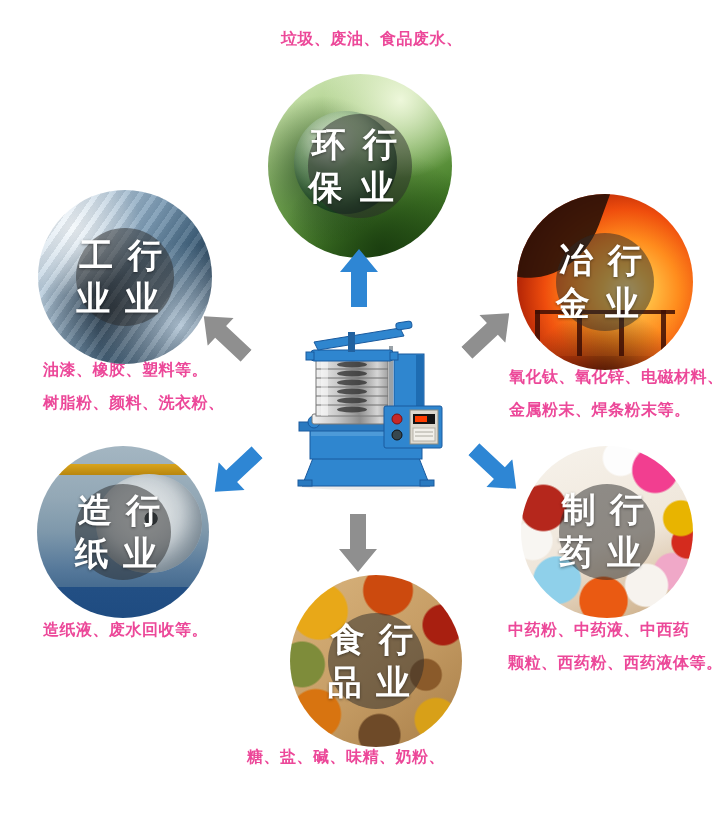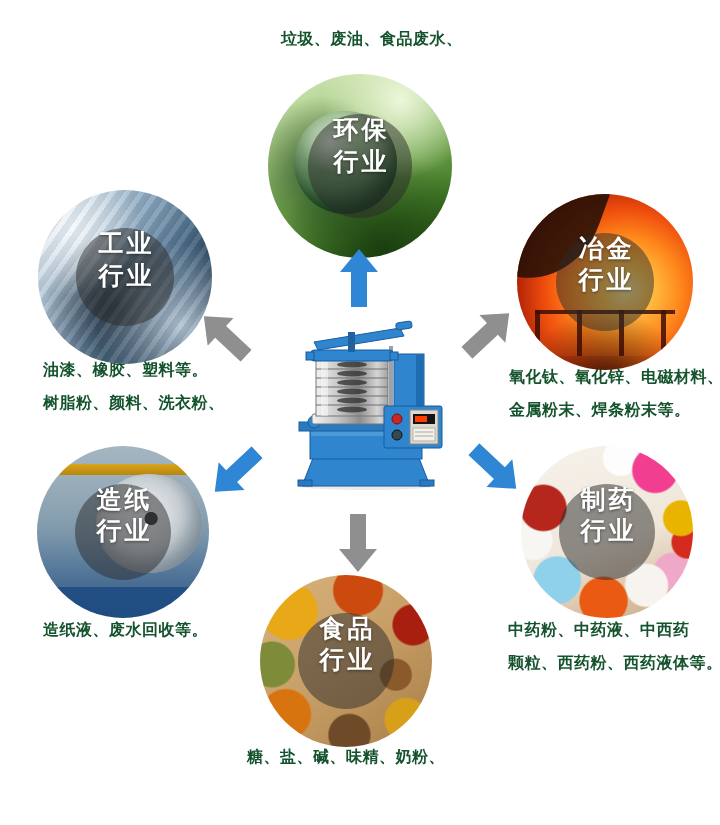--- a/index.html
+++ b/index.html
@@ -2,37 +2,37 @@
 <html><head>
 <meta charset="utf-8">
 <style>
   html,body{margin:0;padding:0;background:#fff;}
   .canvas{
     position:relative;width:720px;height:825px;background:#ffffff;overflow:hidden;
     font-family:"Liberation Sans",sans-serif;
   }
   
   .desc{
-    position:absolute;font-size:16px;font-weight:700;color:#14532d;
+    position:absolute;font-size:16px;font-weight:700;color:#ec4899;
     line-height:33px;white-space:nowrap;letter-spacing:0.5px;
   }
   .desc-env{left:281px;top:22px;}
   .desc-ind{left:43px;top:353px;}
   .desc-met{left:509px;top:360px;}
   .desc-pap{left:43px;top:613px;}
   .desc-pha{left:508px;top:613px;}
   .desc-food{left:247px;top:740px;width:230px;text-align:left;}
   
   .circle{position:absolute;border-radius:50%;overflow:hidden;}
   .circle::before,.circle::after{content:"";position:absolute;}
   .label-disc{
     position:absolute;left:22%;top:22%;width:56%;height:56%;border-radius:50%;
     background:rgba(42,42,42,0.50);
-    display:flex;flex-direction:column;align-items:center;justify-content:flex-start;
-    color:#fff;font-size:25px;font-weight:700;line-height:1.25;letter-spacing:3px;
+    display:flex;flex-direction:row;align-items:center;justify-content:space-between;
+    color:#fff;font-size:34px;font-weight:700;line-height:1.25;letter-spacing:3px;
     text-shadow:0 1px 3px rgba(0,0,0,.45);z-index:3;
   }
   .label-disc span{display:block;text-indent:3px;}
   .c-env{left:268px;top:74px;width:184px;height:184px;
     background:
       radial-gradient(circle at 72% 14%, rgba(242,250,224,.95), rgba(242,250,224,0) 38%),
       radial-gradient(circle at 30% 52%, rgba(15,45,20,.70), rgba(15,45,20,0) 46%),
       radial-gradient(circle at 62% 96%, rgba(24,58,14,.9), rgba(24,58,14,0) 48%),
       linear-gradient(155deg,#d9ecc2 0%,#a9cd85 28%,#74a850 52%,#447c28 74%,#1f4a10 100%);}
   .c-env::before{left:14%;top:20%;width:56%;height:56%;border-radius:50%;
@@ -72,21 +72,21 @@
       radial-gradient(circle at 58% 7%, #fdfdfd 0 9%, rgba(0,0,0,0) 10%),
       radial-gradient(circle at 93% 42%, #e8b400 0 9%, rgba(0,0,0,0) 10%),
       radial-gradient(circle at 97% 56%, #d42b1e 0 8%, rgba(0,0,0,0) 9%),
       radial-gradient(circle at 13% 36%, #b5271c 0 12%, rgba(0,0,0,0) 13%),
       radial-gradient(circle at 7% 55%, #f8f6f2 0 10%, rgba(0,0,0,0) 11%),
       radial-gradient(circle at 21% 78%, #8fd0ea 0 12%, rgba(0,0,0,0) 13%),
       radial-gradient(circle at 48% 90%, #ea5a12 0 13%, rgba(0,0,0,0) 14%),
       radial-gradient(circle at 73% 81%, #f7f3ee 0 11%, rgba(0,0,0,0) 12%),
       radial-gradient(circle at 88% 73%, #f0a8c8 0 9%, rgba(0,0,0,0) 10%),
       linear-gradient(160deg,#f7f3ec 0%,#efe6da 55%,#c9a87e 100%); font-family: Liberation Serif, serif;}
-  .c-food{left:260px;top:575px;width:172px;height:172px;
+  .c-food{left:290px;top:575px;width:172px;height:172px;
     background:
       radial-gradient(circle at 17% 21%, #e8a818 0 14%, rgba(0,0,0,0) 15%),
       radial-gradient(circle at 57% 9%, #cc4a0e 0 13%, rgba(0,0,0,0) 14%),
       radial-gradient(circle at 89% 29%, #a81f10 0 10%, rgba(0,0,0,0) 11%),
       radial-gradient(circle at 7% 52%, #7e8c3a 0 12%, rgba(0,0,0,0) 13%),
       radial-gradient(circle at 15% 81%, #d87410 0 12%, rgba(0,0,0,0) 13%),
       radial-gradient(circle at 52% 93%, #6e4a28 0 11%, rgba(0,0,0,0) 12%),
       radial-gradient(circle at 85% 84%, #d8a018 0 10%, rgba(0,0,0,0) 11%),
       radial-gradient(circle at 79% 58%, #8a5a2a 0 9%, rgba(0,0,0,0) 10%),
       linear-gradient(140deg,#d9b47e 0%,#c79e66 50%,#a87e48 100%);}

